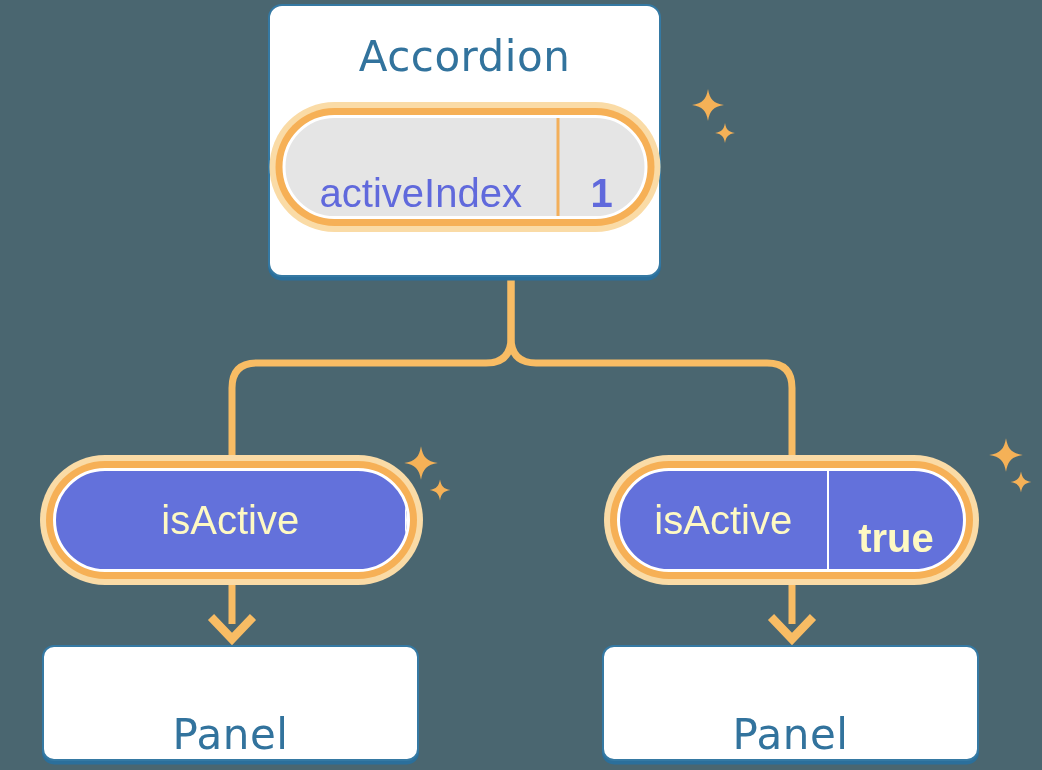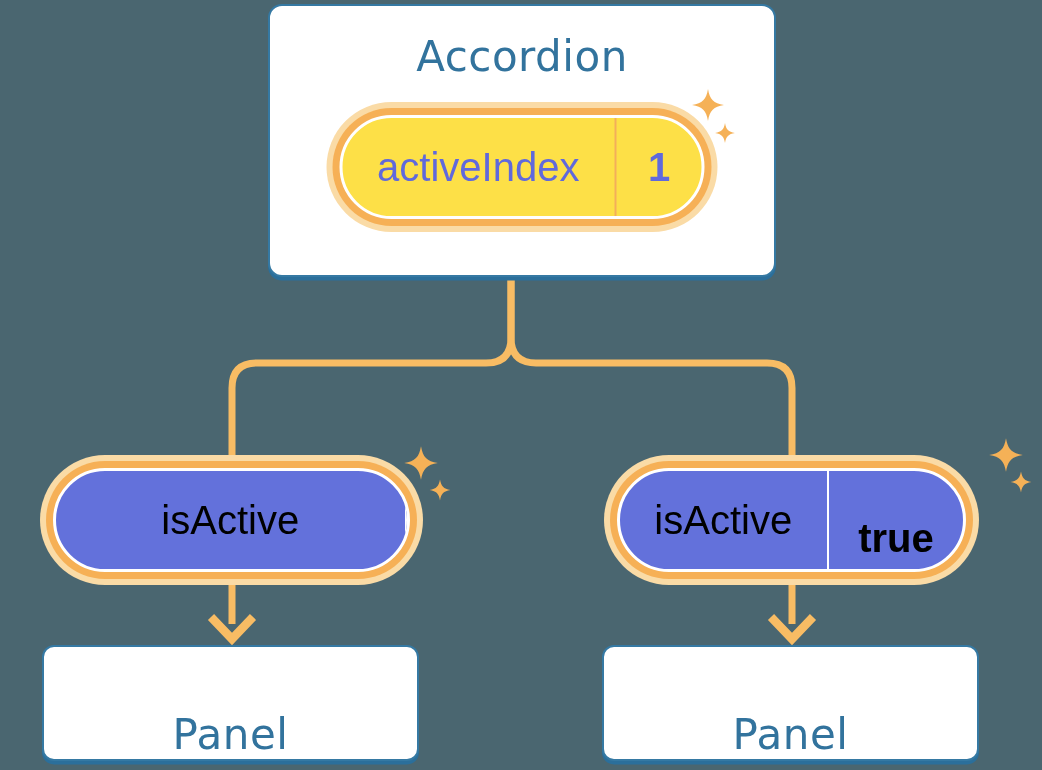--- a/index.html
+++ b/index.html
@@ -27,47 +27,47 @@
   .connectors .trunk{stroke-width:7;}
   .connectors .head{stroke-width:8.5;stroke-linejoin:miter;stroke-linecap:butt;}
   .sparkles path{fill:var(--sparkle);}
 
   .card{
     position:absolute;background:#fff;
     border:2.5px solid var(--card-border);
     box-shadow:0 3.5px 0 var(--card-shadow);
     box-sizing:border-box;z-index:2;
   }
-  .card.root{left:268px;top:4px;width:508px;height:273px;border-radius:14px;}
+  .card.root{left:268px;top:4px;width:393px;height:273px;border-radius:14px;}
   .card.panel{width:377px;height:116px;top:645px;border-radius:12px;
     display:flex;align-items:flex-end;justify-content:center;}
   .card.panel.left{left:42px;}
   .card.panel.right{left:602px;}
   .card-title{
     color:var(--heading);font-family:"DejaVu Sans","Liberation Sans",sans-serif;
     font-size:42px;font-weight:500;text-align:center;letter-spacing:0.5px;
   }
   .card.root .card-title{margin-top:26px;}
 
   .pill{
     position:absolute;border-radius:999px;background:var(--glow);
     padding:6px;box-sizing:border-box;z-index:2;
   }
   .pill .ring{background:var(--ring);border-radius:999px;padding:7px;box-sizing:border-box;}
   .pill .inner{
     border-radius:999px;height:104px;display:flex;align-items:stretch;
     border:3px solid #fff;box-sizing:border-box;overflow:hidden;
   }
-  .pill.light .inner{background:#fde047;}
+  .pill.light .inner{background:#e5e5e5;align-items:flex-end;}
   .pill.dark .inner{background:var(--purple);}
   .cell{display:flex;align-items:center;justify-content:center;font-size:40px;}
   .cell.label{flex:1;}
   .cell.value{font-weight:bold;}
   .pill.light .cell{color:var(--purple-text);}
-  .pill.dark .cell{color:#000000;}
+  .pill.dark .cell{color:#fef9c3;}
   .divider{width:2.5px;align-self:stretch;}
   .pill.light .divider{background:var(--divider);}
   .pill.dark .divider{background:#fff;}
 
   .pill.state{left:50%;top:96px;transform:translateX(-50%);width:391px;}
   .pill.state .cell.value{width:85px;flex:none;}
   .pill.prop-left{left:40px;top:455px;width:383px;}
   .pill.prop-left .cell.value{width:160px;flex:none;}
   .pill.prop-right{left:604px;top:455px;width:375px;}
   .pill.prop-right .cell.value{width:134px;flex:none;margin-top:37px;}

